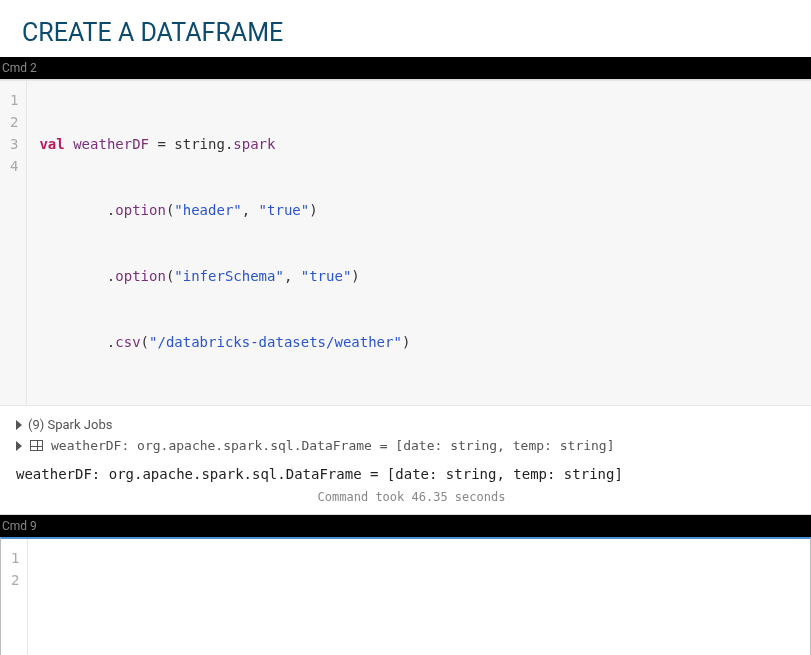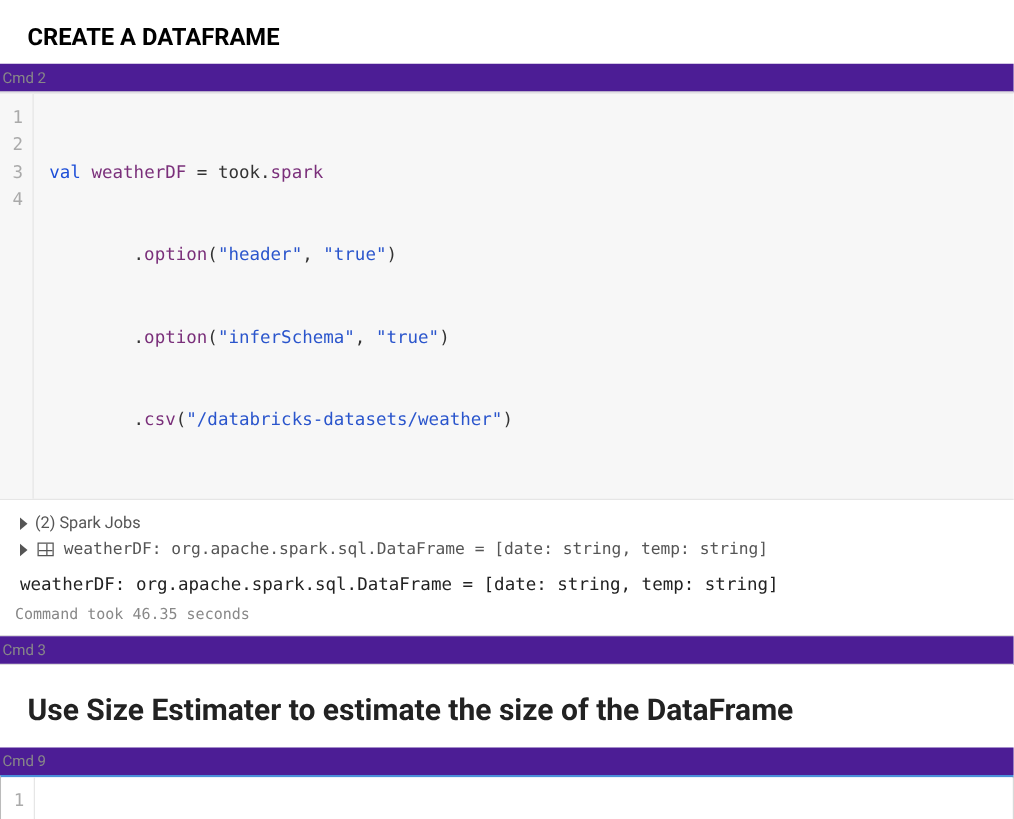--- a/index.html
+++ b/index.html
@@ -5,37 +5,37 @@
   * { box-sizing: border-box; }
   body {
     margin: 0;
     padding: 0;
     font-family: -apple-system, BlinkMacSystemFont, "Segoe UI", Roboto, sans-serif;
     background: #fff;
     color: #333;
     width: 811px;
   }
   .section-heading {
-    font-size: 19px;
-    font-weight: 700;
-    color: #000000;
+    font-size: 25px;
+    font-weight: 400;
+    color: #0c4a6e;
     padding: 18px 22px 10px 22px;
   }
   .section-heading-2 {
     font-size: 24px;
     font-weight: 700;
     color: #222;
     padding: 22px 22px 16px 22px;
   }
   .cmd-label {
     font-size: 12px;
     color: #888;
     padding: 4px 24px 4px 2px;
     border-bottom: 1px solid #ddd;
-    background: #4c1d95;
+    background: #000000;
   }
   .code-block {
     background: #f7f7f7;
     border: 1px solid #e6e6e6;
     border-left: none;
     border-right: none;
     font-family: "Consolas", "Menlo", "Monaco", monospace;
     font-size: 14px;
     line-height: 22px;
     display: flex;
@@ -47,21 +47,21 @@
     user-select: none;
     border-right: 1px solid #e6e6e6;
     background: #f7f7f7;
   }
   .gutter div { }
   .code-lines {
     padding: 8px 12px;
     flex: 1;
     white-space: pre;
   }
-  .kw { color: #1d4ed8; font-weight: 400; text-align: center; }
+  .kw { color: #be185d; font-weight: 700; text-align: center; }
   .ident { color: #7a2f7a; text-align: center; }
   .str { color: #2a55cc; }
   .out-section {
     padding: 8px 16px 6px 16px;
     font-size: 13px;
   }
   .out-row {
     display: flex;
     align-items: center;
     gap: 6px;
@@ -102,21 +102,22 @@
   .result-line {
     font-family: "Consolas","Menlo","Monaco",monospace;
     font-size: 14px;
     color: #222;
     padding: 4px 16px 2px 16px;
   }
   .timing {
     font-family: "Consolas","Menlo","Monaco",monospace;
     font-size: 12px;
     color: #888;
-    padding: 6px 16px 10px 12px;
+    padding: 6px 16px 10px 28px;
+    text-align: center;
   }
   .cmd3-block {
     border-top: 1px solid #ddd;
   }
   .cell4 {
     border: 1px solid #bbb;
     border-top: 2px solid #4a90d9;
     margin: 0;
   }
   .code-lines .line { display: block; min-height: 22px; }
@@ -129,44 +130,42 @@
 <div class="cmd-label">Cmd 2</div>
 
 <div class="code-block">
   <div class="gutter">
     <div>1</div>
     <div>2</div>
     <div>3</div>
     <div>4</div>
   </div>
   <div class="code-lines">
-    <span class="line"><span class="kw">val</span> <span class="ident">weatherDF</span><span> = took.</span><span class="ident">spark</span></span>
+    <span class="line"><span class="kw">val</span> <span class="ident">weatherDF</span><span> = string.</span><span class="ident">spark</span></span>
     <span class="line"><span>        .</span><span class="ident">option</span><span>(</span><span class="str">"header"</span><span>, </span><span class="str">"true"</span><span>)</span></span>
     <span class="line"><span>        .</span><span class="ident">option</span><span>(</span><span class="str">"inferSchema"</span><span>, </span><span class="str">"true"</span><span>)</span></span>
     <span class="line"><span>        .</span><span class="ident">csv</span><span>(</span><span class="str">"/databricks-datasets/weather"</span><span>)</span></span>
   </div>
 </div>
 
 <div class="out-section">
   <div class="out-row">
     <span class="triangle"></span>
-    <span>(2) Spark Jobs</span>
+    <span>(9) Spark Jobs</span>
   </div>
   <div class="out-row">
     <span class="triangle"></span>
     <span class="table-icon"></span>
     <span class="schema-text">weatherDF:  org.apache.spark.sql.DataFrame = [date: string, temp: string]</span>
   </div>
 </div>
 <div class="result-line">weatherDF: org.apache.spark.sql.DataFrame = [date: string, temp: string]</div>
 <div class="timing">Command took 46.35 seconds</div>
 
 <div class="cmd3-block">
-  <div class="cmd-label">Cmd 3</div>
-  <div class="section-heading-2">Use Size Estimater to estimate the size of the DataFrame</div>
 </div>
 
 <div class="cmd-label" style="border-bottom:none">Cmd 9</div>
 
 <div class="cell4">
   <div class="code-block" style="background:#fff;border:none;">
     <div class="gutter" style="background:#fff">
       <div>1</div>
       <div>2</div>
 

